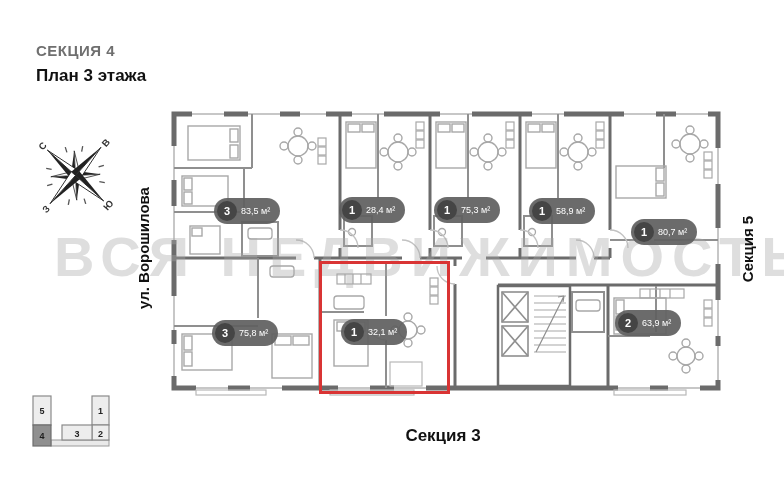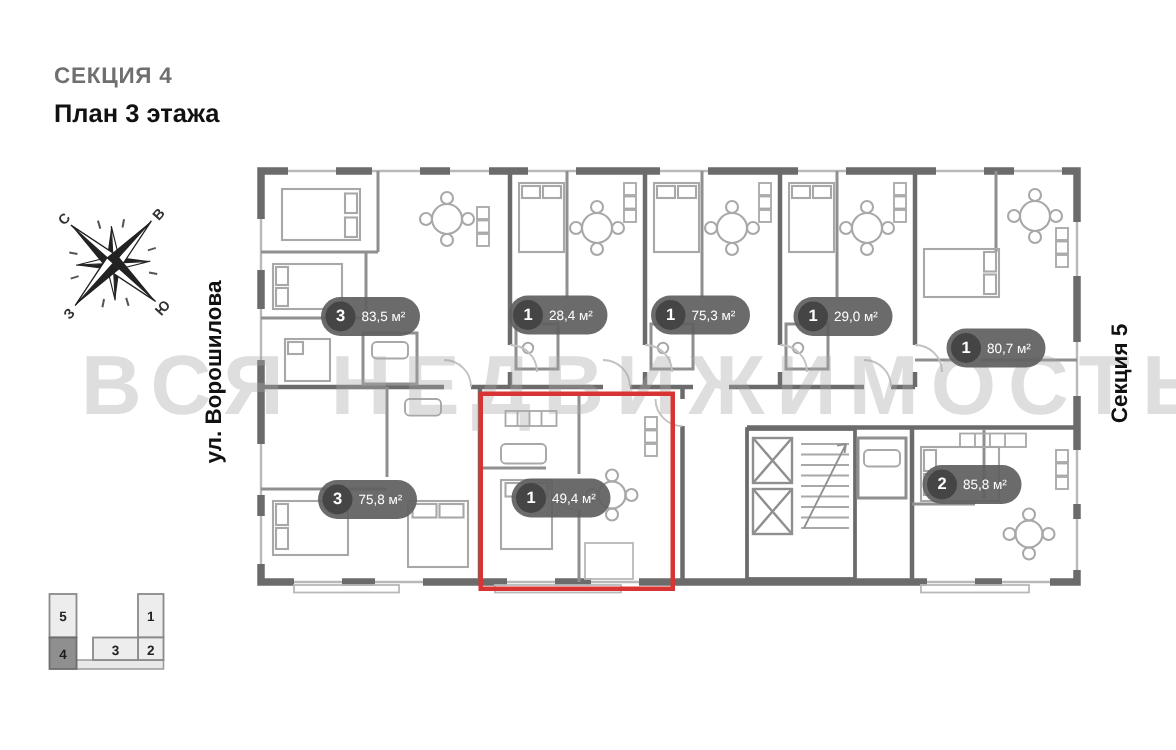--- a/index.html
+++ b/index.html
@@ -34,20 +34,21 @@
   .txt{z-index:7;}
 </style>
 </head>
 <body>
 
 <div class="canvas">
 
   <div class="abs sec-title txt">СЕКЦИЯ 4</div>
   <div class="abs plan-title txt">План 3 этажа</div>
 
+  <div class="abs dir-bottom txt">Секция 3</div>
   <div class="abs dir-left txt">ул. Ворошилова</div>
   <div class="abs dir-right txt">Секция 5</div>
 
   <div class="abs watermark">ВСЯ НЕДВИЖИМОСТЬ</div>
 
   <svg class="abs compass" width="95" height="95" viewBox="0 0 100 100">
     <g transform="rotate(-48 50 50)">
       <g>
 
         <g stroke="#555" stroke-width="1.4">
@@ -350,37 +351,37 @@
   <div class="abs badge apt1">
     <span class="num">1</span>
     <span class="area">28,4 м²</span>
   </div>
   <div class="abs badge apt2">
     <span class="num">1</span>
     <span class="area">75,3 м²</span>
   </div>
   <div class="abs badge apt3">
     <span class="num">1</span>
-    <span class="area">29,0 м²</span>
+    <span class="area">58,9 м²</span>
   </div>
   <div class="abs badge apt4">
     <span class="num">1</span>
     <span class="area">80,7 м²</span>
   </div>
   <div class="abs badge apt5">
     <span class="num">3</span>
     <span class="area">75,8 м²</span>
   </div>
   <div class="abs badge apt6">
     <span class="num">1</span>
-    <span class="area">49,4 м²</span>
+    <span class="area">32,1 м²</span>
   </div>
   <div class="abs badge apt7">
     <span class="num">2</span>
-    <span class="area">85,8 м²</span>
+    <span class="area">63,9 м²</span>
   </div>
 
   <svg class="abs minimap" width="100" height="64" viewBox="0 0 100 64">
     <rect x="27" y="52" width="58" height="6" fill="#e9e9e9" stroke="#9a9a9a" stroke-width="1"></rect>
     <g>
       <rect x="9" y="8" width="18" height="29" fill="#ededed" stroke="#8a8a8a" stroke-width="1.2"></rect>
       <text x="18" y="26" text-anchor="middle" font-size="9" font-weight="700" fill="#222">5</text>
     </g>
     <g>
       <rect x="9" y="37" width="18" height="21" fill="#8f8f8f" stroke="#6e6e6e" stroke-width="1.2"></rect>

